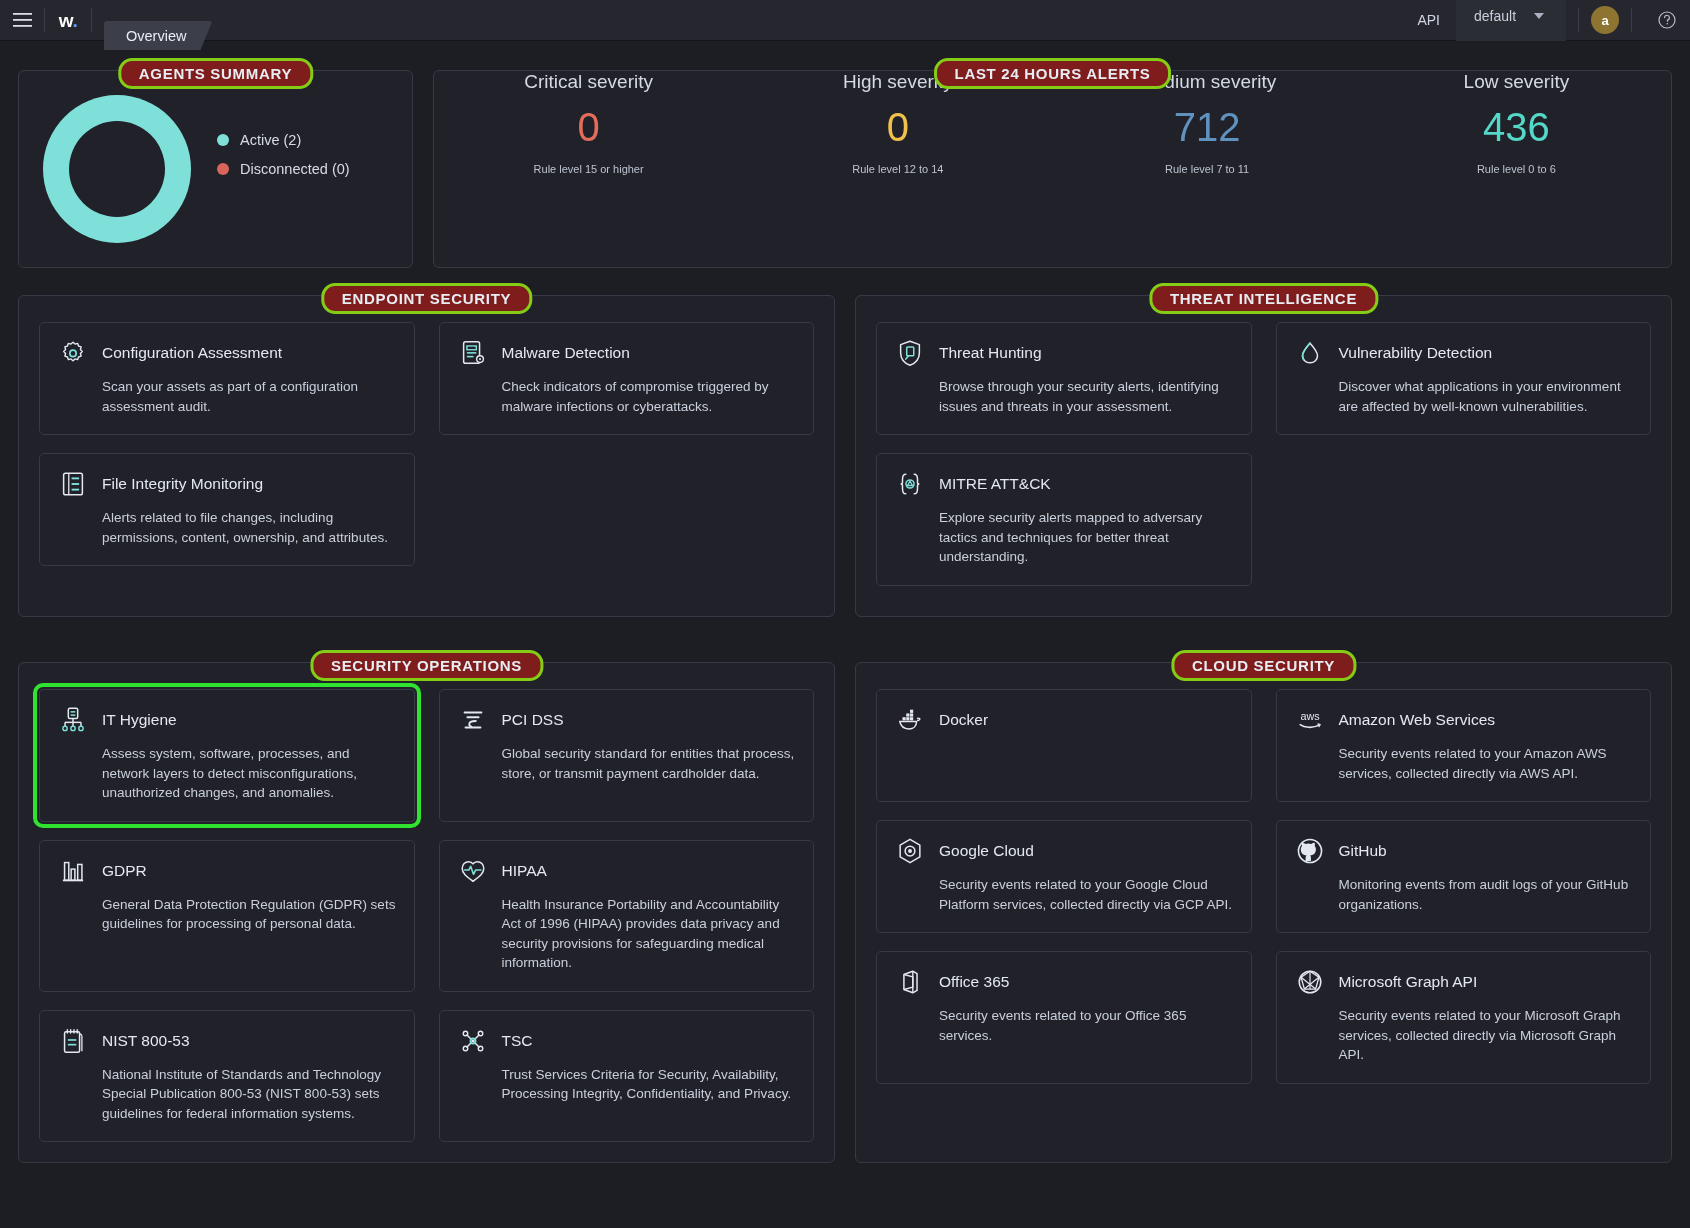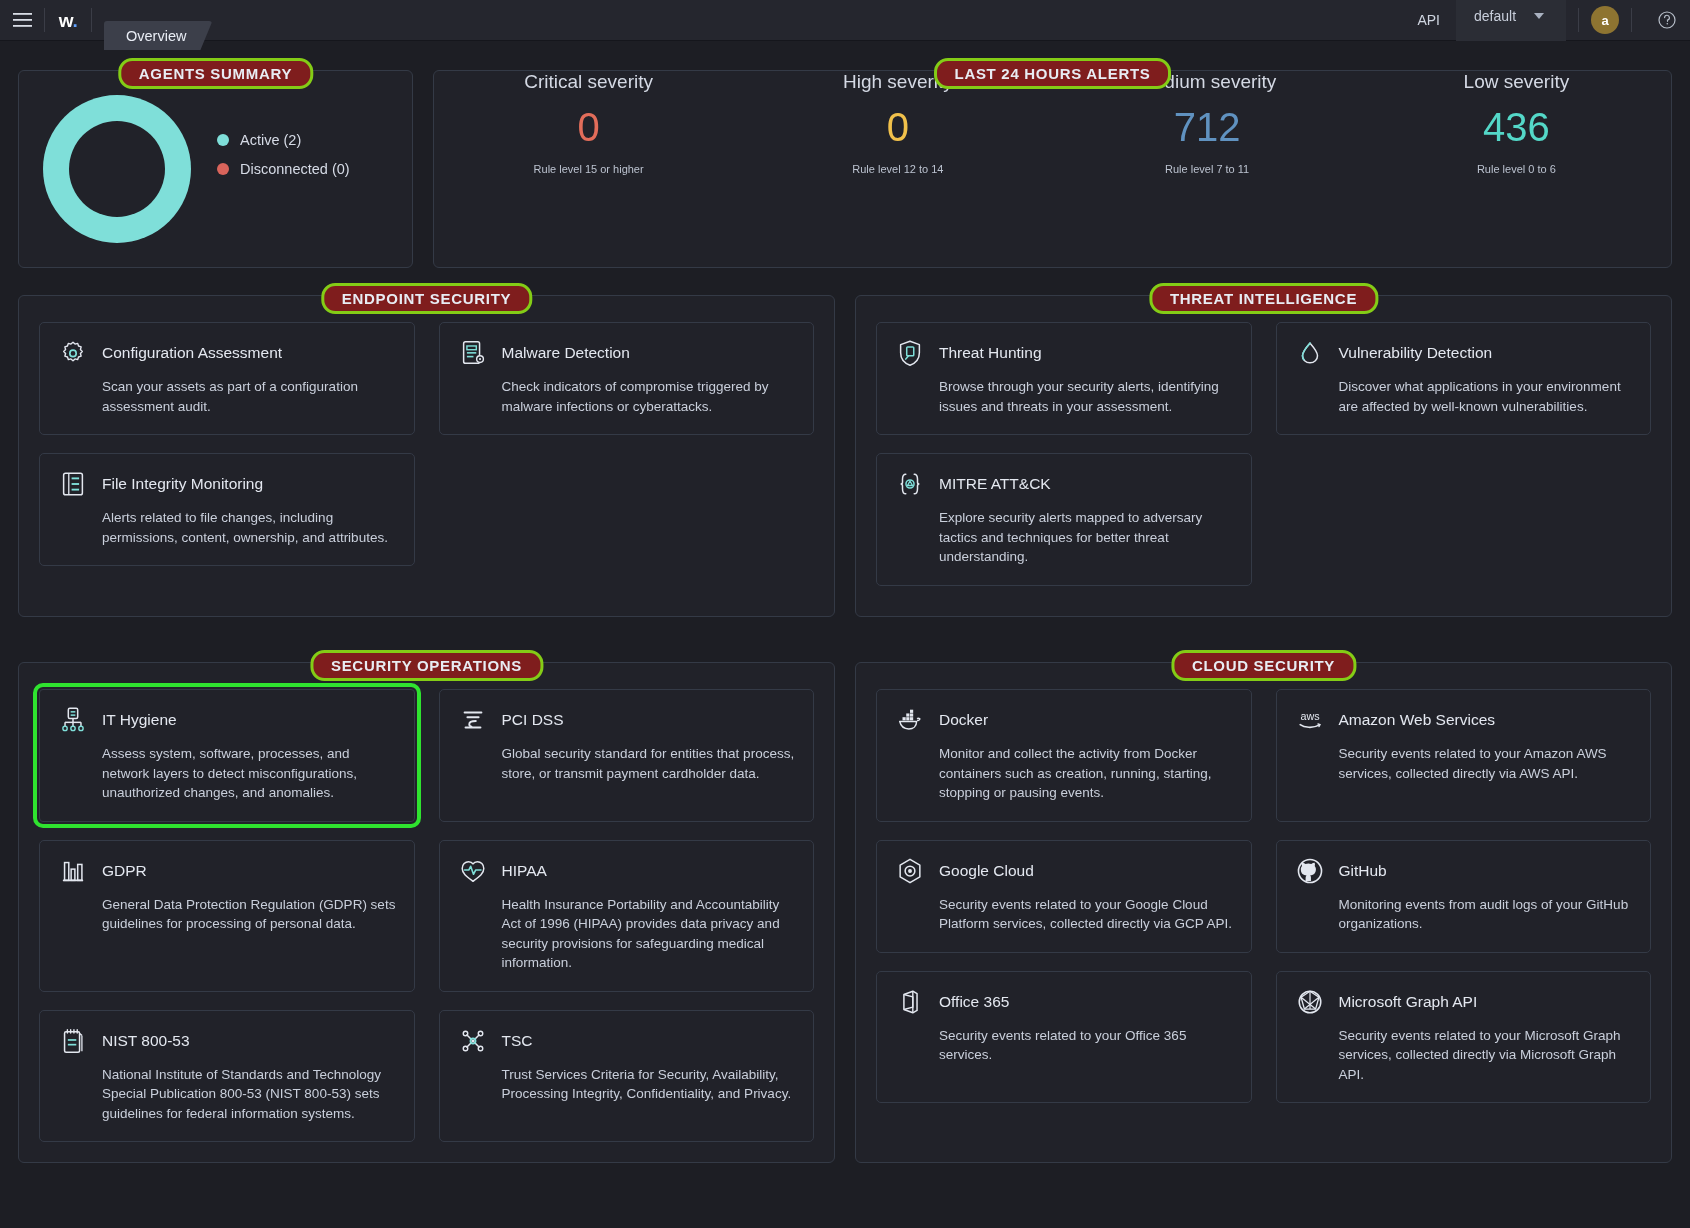--- a/index.html
+++ b/index.html
@@ -485,21 +485,20 @@
               <rect x="12" y="13" width="3.4" height="3.4" fill="#e3e7ef"></rect>
               <rect x="16" y="13" width="3.4" height="3.4" fill="#e3e7ef"></rect>
               <rect x="12" y="9" width="3.4" height="3.4" fill="#e3e7ef"></rect>
               <rect x="16" y="9" width="3.4" height="3.4" fill="#e3e7ef"></rect>
               <rect x="16" y="5" width="3.4" height="3.4" fill="#e3e7ef"></rect>
               <path d="M5 17.5h18c0 5-3.5 8-8.3 8-4.4 0-8.4-2.2-9.7-8z" fill="none" stroke="#e3e7ef" stroke-width="1.6" stroke-linejoin="round"></path>
               <path d="M23.5 14.5c1.5-1 3 .2 3 .2s-.5 2.4-3 1.8" fill="none" stroke="#e3e7ef" stroke-width="1.5" stroke-linejoin="round"></path>
             </svg>
             <div class="card-title">Docker</div>
           </div>
-          <div class="card-desc">Monitor and collect the activity from Docker containers such as creation, running, starting, stopping or pausing events.</div>
         </div>
 
         <div class="card">
           <div class="card-head">
             <svg class="card-icon" viewBox="0 0 32 32">
               <text x="16" y="16" font-family="Liberation Sans, sans-serif" font-size="11.5" fill="#e3e7ef" text-anchor="middle">aws</text>
               <path d="M5.5 21c4 3 13.5 4.5 21 0" fill="none" stroke="#e3e7ef" stroke-width="1.7" stroke-linecap="round"></path>
               <path d="M24.5 20.2l2 .8-.9 2" fill="none" stroke="#e3e7ef" stroke-width="1.5" stroke-linecap="round" stroke-linejoin="round"></path>
             </svg>
             <div class="card-title">Amazon Web Services</div>

